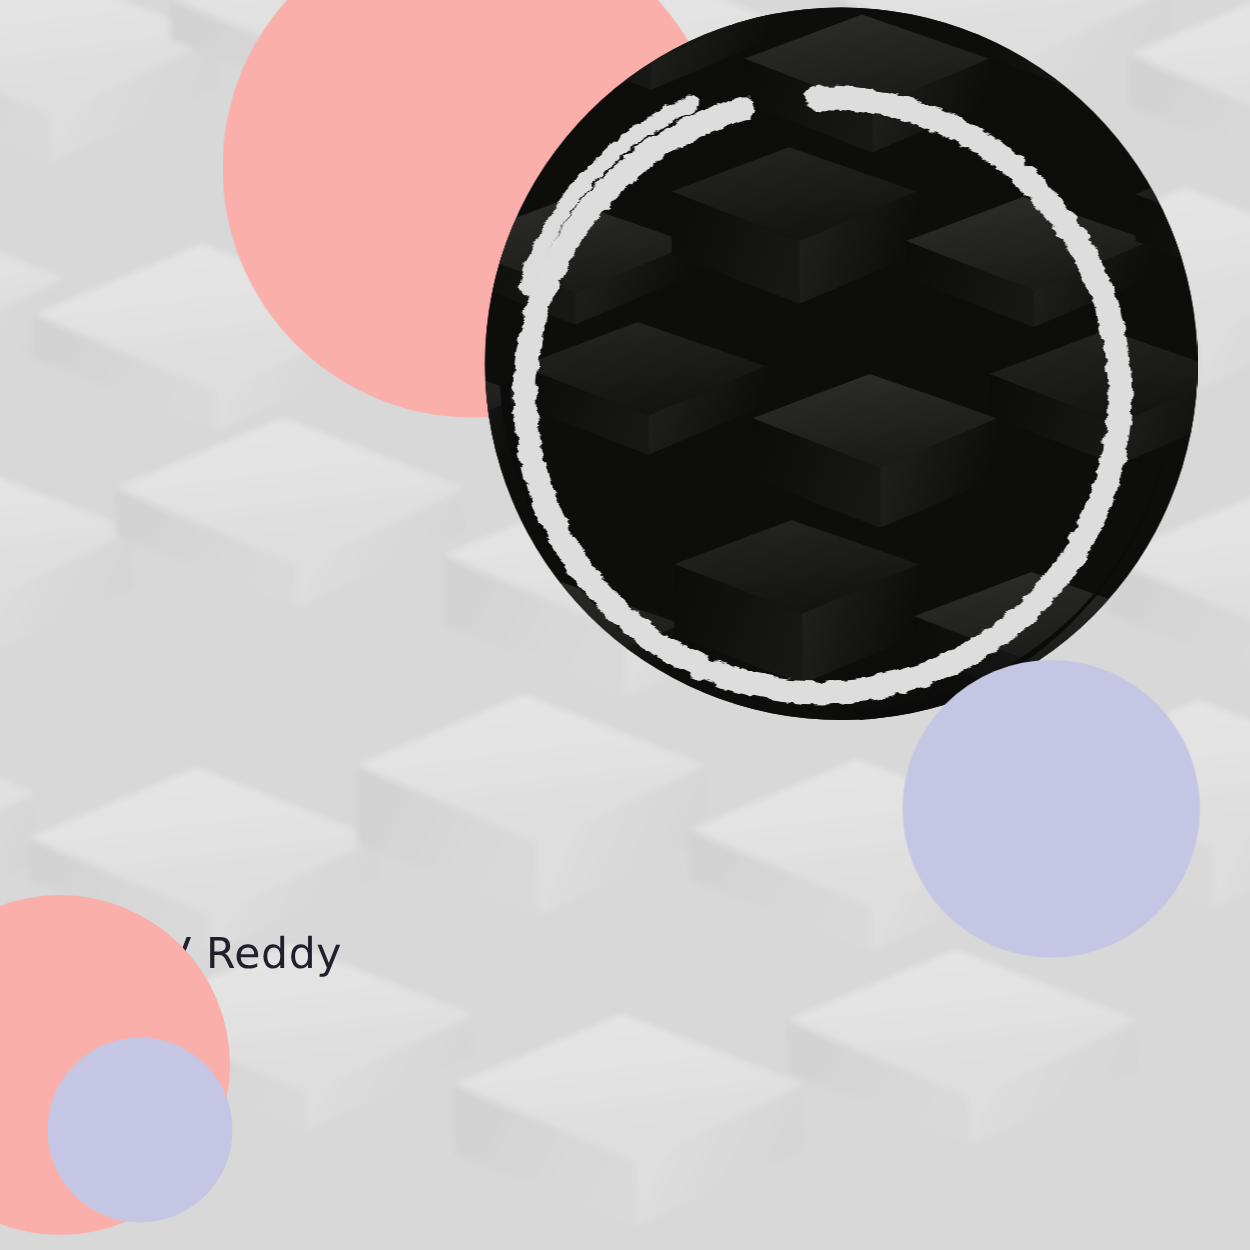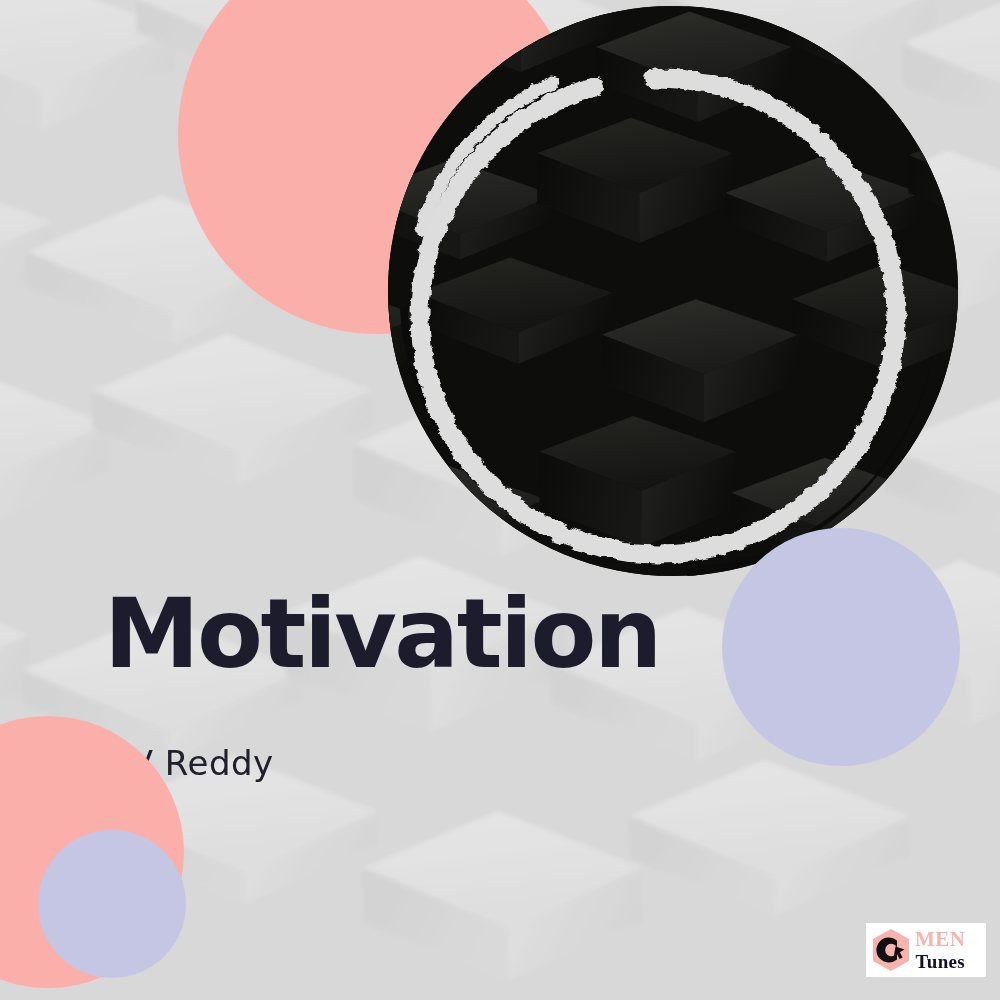--- a/index.html
+++ b/index.html
@@ -512,33 +512,19 @@
       <g filter="url(#rough)">
         <circle cx="260" cy="260" r="238" fill="none" stroke="#dddddd" stroke-width="19" stroke-linecap="round" stroke-dasharray="1420 60" stroke-dashoffset="330" transform="rotate(-8 260 260)"></circle>
 
         <path d="M 54,176 A 238,238 0 0 1 196,38" fill="none" stroke="#dcdcdc" stroke-width="13" stroke-linecap="round" transform="translate(-26,-16) rotate(-4 260 260)"></path>
       </g>
     </svg>
   </div>
 
   <div class="circle-lav-right"></div>
 
-  <h1 class="title">Motivation</h1>
   <p class="artist">KV Reddy</p>
 
   <div class="circle-pink-bl"></div>
   <div class="circle-lav-bl"></div>
 
-  <div class="logo">
-    <span class="logo-mark">
-      <svg viewBox="0 0 46 46">
-        <polygon points="23,2 41,12 41,34 23,44 5,34 5,12" fill="#f7b3ad"></polygon>
-        <path d="M30,13.5 A12.5,12.5 0 1 0 30,32.5 L30,25.5 A6.2,6.2 0 1 1 30,20.5 Z" fill="#111111" transform="translate(-1,0)"></path>
-        <polygon points="27.5,19.5 36.5,22.5 31.8,25.2 34.6,30.4 31.6,31.9 28.9,26.7 25.8,29.2" fill="#111111"></polygon>
-      </svg>
-    </span>
-    <span class="logo-words">
-      <span class="logo-men">MEN</span>
-      <span class="logo-tunes">Tunes</span>
-    </span>
-  </div>
 
 </div>
 
 </body></html>

